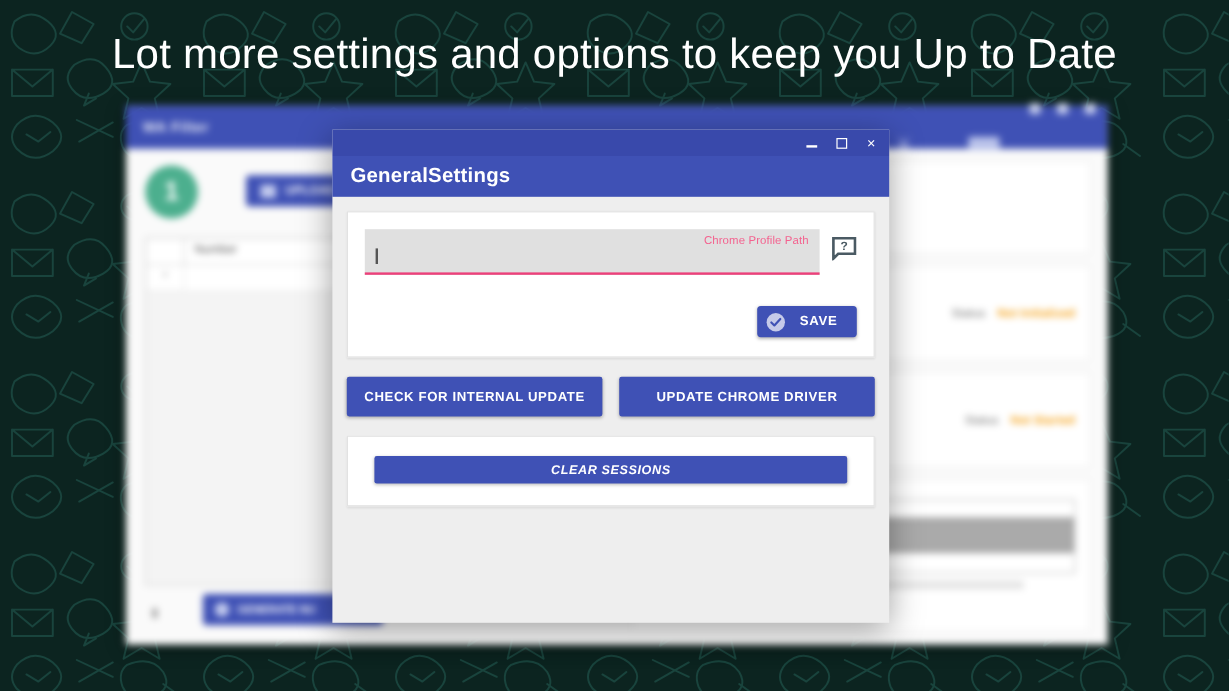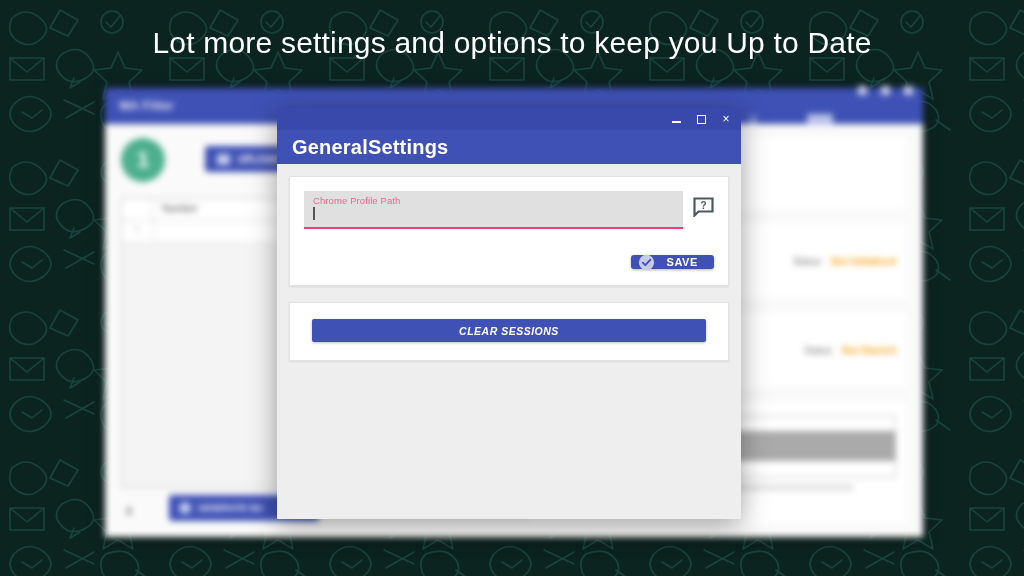--- a/index.html
+++ b/index.html
@@ -11,21 +11,21 @@
   }
 
   
   #doodle-bg { position:absolute; inset:0; z-index:0; }
   #doodle-bg svg { width:100%; height:100%; display:block; }
 
   
   .headline {
     position:absolute; top:26px; left:0; width:1024px;
     text-align:center; z-index:5;
-    color:#ffffff; font-size:30px; font-weight:400;
+    color:#ffffff; font-size:35px; font-weight:400;
     letter-spacing:.2px;
   }
 
   
   .app-window {
     position:absolute; left:105px; top:88px; width:818px; height:449px;
     background:#ffffff; z-index:2;
     filter:blur(3.2px);
     box-shadow:0 3px 14px rgba(0,0,0,.45);
   }
@@ -109,27 +109,28 @@
     display:flex; align-items:center; justify-content:center;
     width:12px; height:12px;
   }
   .mini-glyph { width:9px; height:2px; background:#fff; margin-top:6px; }
   .maxi-glyph { width:9px; height:9px; border:1.6px solid #fff; }
 
   .dlg-titlebar {
     height:34px; background:#3f51b5; display:flex; align-items:center;
     padding-left:15px;
   }
-  .dlg-title { color:#fff; font-size:20px; font-weight:700; letter-spacing:.2px; }
+  .dlg-title { color:#fff; font-size:17px; font-weight:700; letter-spacing:.2px; }
 
   .dlg-body { padding:12px 12px 0 12px; }
 
   .card {
     background:#fff; border:1px solid #e2e2e2;
     box-shadow:0 1px 2px rgba(0,0,0,.09);
+    text-align:right;
   }
   .card-input { padding:14px 14px 16px 14px; }
 
   .field-row { display:flex; align-items:flex-start; gap:10px; }
   .textfield { flex:1; position:relative; }
   .tf-box {
     background:#e0e0e0; height:38px; border-bottom:2px solid #ec407a;
     padding:4px 9px 0 9px;
   }
   .tf-label { color:#f4628f; font-size:9.5px; letter-spacing:.1px; }
@@ -137,21 +138,21 @@
   .caret {
     display:inline-block; width:1.5px; height:13px; background:#555;
     vertical-align:middle;
   }
   .help-icon {
     width:21px; height:20px; margin-top:6px; flex:0 0 auto; cursor:pointer;
   }
 
   .save-row { display:flex; justify-content:flex-end; margin-top:26px; }
   .btn-save {
-    background:#3f51b5; color:#fff; height:14px; border-radius:3px;
+    background:#3f51b5; color:#fff; height:26px; border-radius:3px;
     display:flex; align-items:center; gap:11px; padding:0 16px 0 7px;
     font-size:11px; font-weight:700; letter-spacing:.6px; cursor:pointer;
     box-shadow:0 1px 3px rgba(0,0,0,.3);
   }
   .check-circle { width:17px; height:17px; flex:0 0 auto; }
 
   .btn-row { display:flex; gap:14px; margin-top:16px; }
   .btn-wide {
     flex:1; height:33px; background:#3f51b5; color:#fff;
     display:flex; align-items:center; justify-content:center;
@@ -302,19 +303,23 @@
         <div class="btn-save">
           <svg class="check-circle" viewBox="0 0 20 20">
             <circle cx="10" cy="10" r="9" fill="#c5cae9"></circle>
             <path d="M5.6 10.2 l3 3 l5.8 -6.4" fill="none" stroke="#3f51b5" stroke-width="2.1" stroke-linecap="round" stroke-linejoin="round"></path>
           </svg>
           <span>SAVE</span>
         </div>
       </div>
     </div>
 
+    <div class="btn-row">
+      <div class="btn-wide">CHECK FOR INTERNAL UPDATE</div>
+      <div class="btn-wide">UPDATE CHROME DRIVER</div>
+    </div>
 
     <div class="card card-clear">
       <div class="btn-full">CLEAR SESSIONS</div>
     </div>
 
   </div>
 </div>
 
 </body></html>

